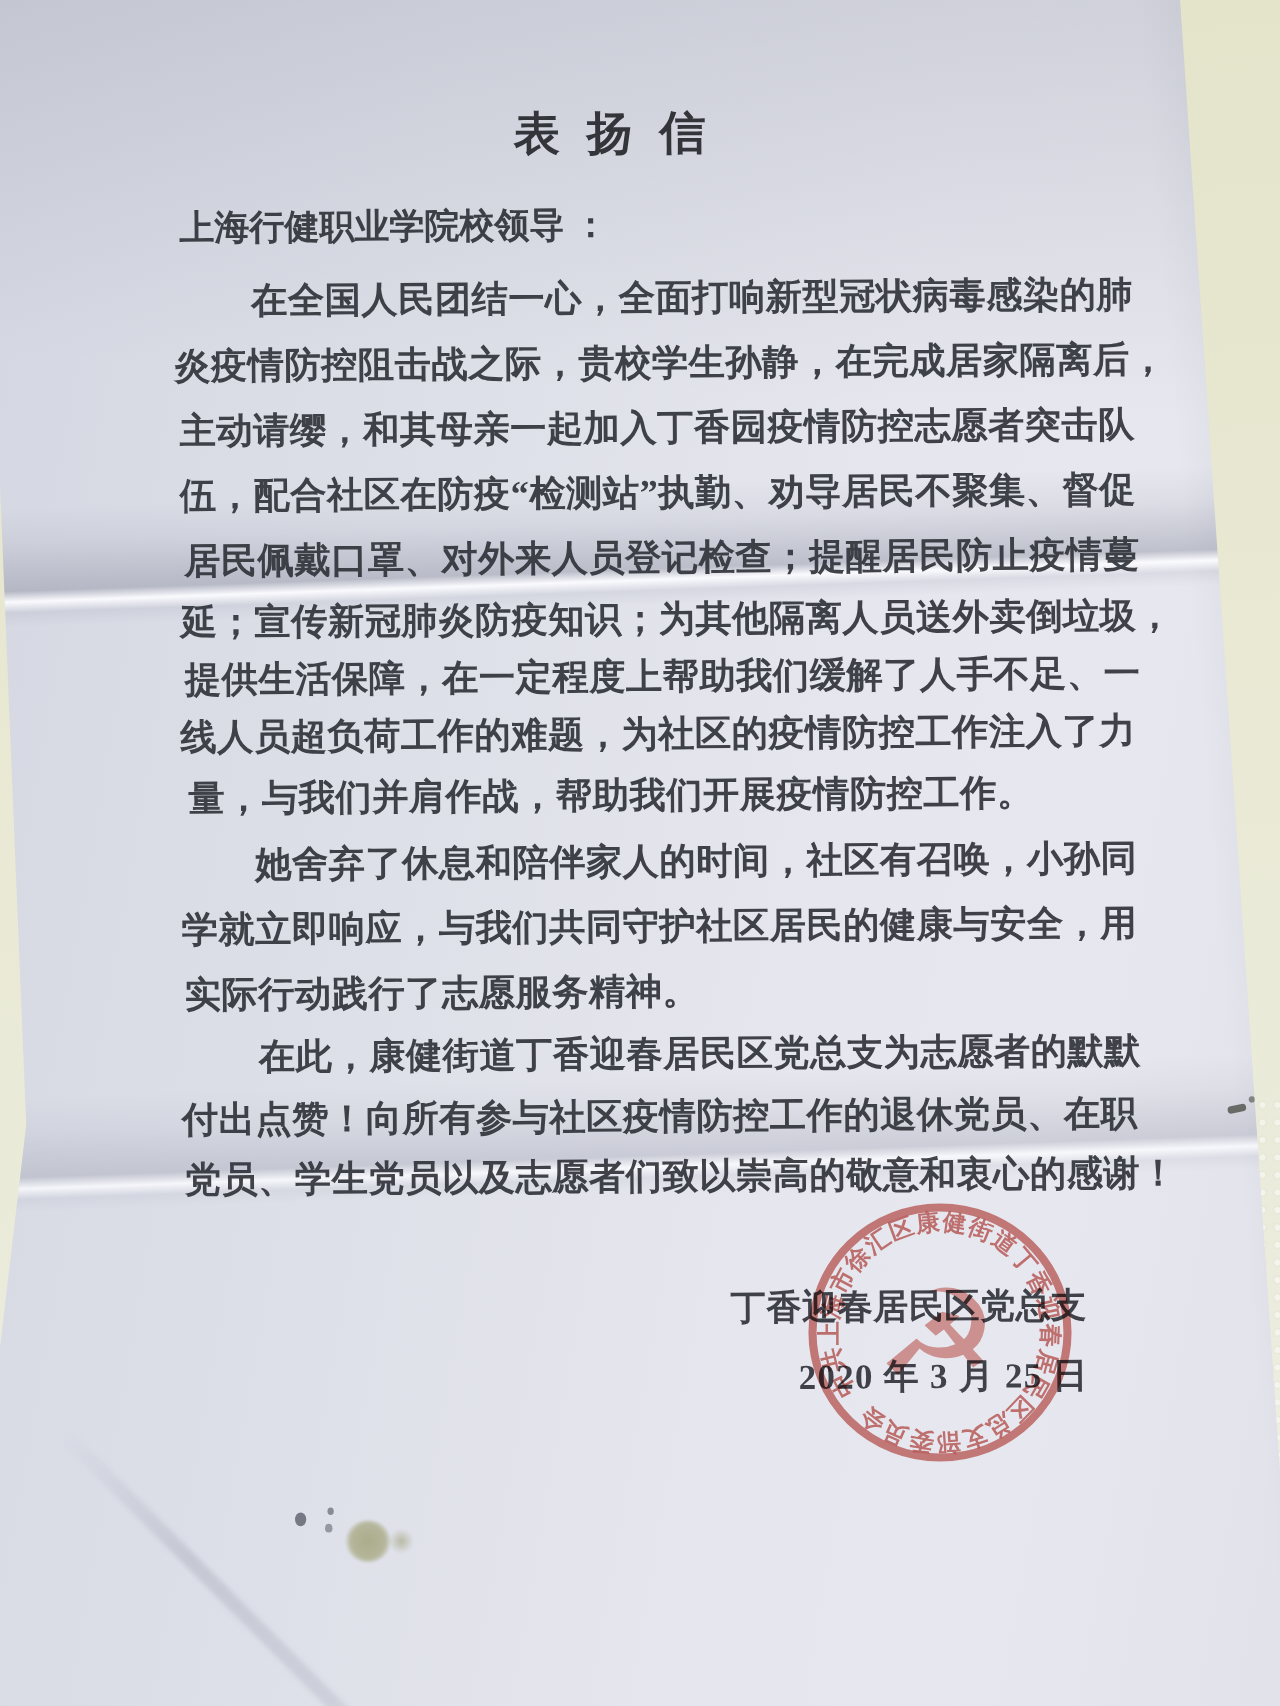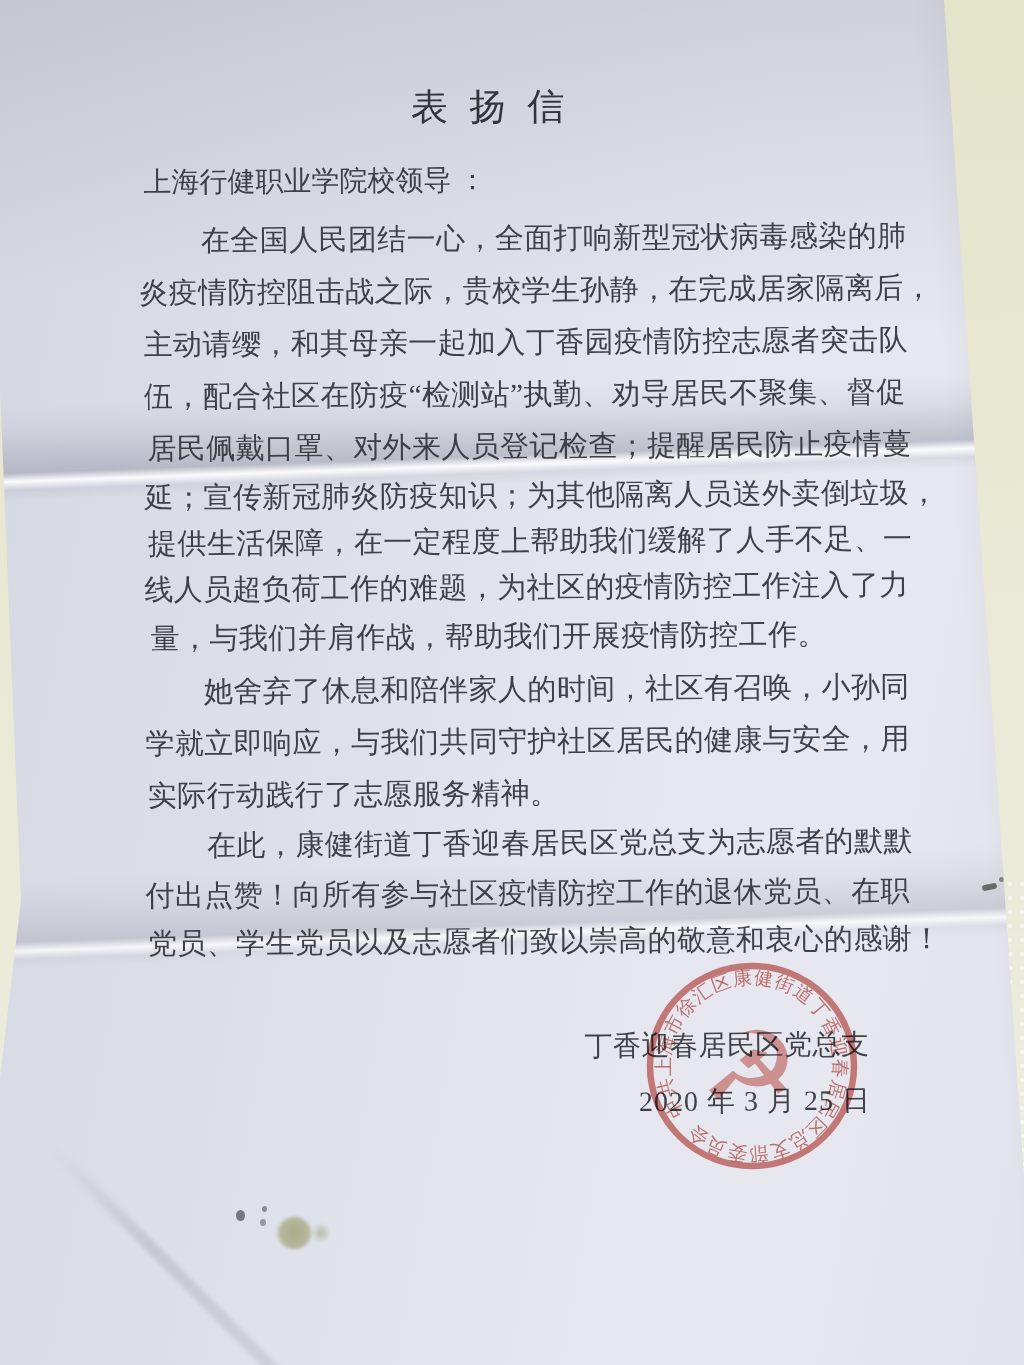--- a/index.html
+++ b/index.html
@@ -12,20 +12,21 @@
   }
   .bumps{
     position:absolute;right:0;top:880px;width:90px;height:470px;
     background:radial-gradient(circle at 4px 4px, rgba(255,255,255,.85) 0 2px, rgba(190,190,170,.25) 3px, transparent 4px);
     background-size:12px 14px;opacity:.55;
   }
   .paper{
     position:absolute;inset:0;
     clip-path:polygon(0 0,944px 0,1024px 1178px,1024px 1365px,0 1365px,0 1078px,21px 900px,0 388px);
     background:linear-gradient(100deg,#d4d6e1 0%,#dddfe8 30%,#e5e6ee 62%,#e7e8ef 80%,#e1e2ea 100%);
+    font-weight:bold;
   }
   .overlay{position:absolute;pointer-events:none;}
   .shade-top{inset:0;background:linear-gradient(183deg,rgba(118,121,138,.20) 0%,rgba(118,121,138,0) 24%);}
   .shade-right{inset:0;background:linear-gradient(265deg,rgba(118,121,138,.22) 0%,rgba(118,121,138,0) 10%);}
   .crease-a{
     left:-40px;width:1120px;top:388px;height:96px;transform:rotate(-2deg);
     background:linear-gradient(180deg,rgba(255,255,255,0) 0%,rgba(120,123,142,.10) 30%,rgba(120,123,142,.36) 70%,rgba(252,252,255,.95) 79%,rgba(170,172,188,.22) 88%,rgba(255,255,255,0) 100%);
   }
   .crease-b{
     left:-40px;width:1120px;top:860px;height:92px;transform:rotate(-2deg);

